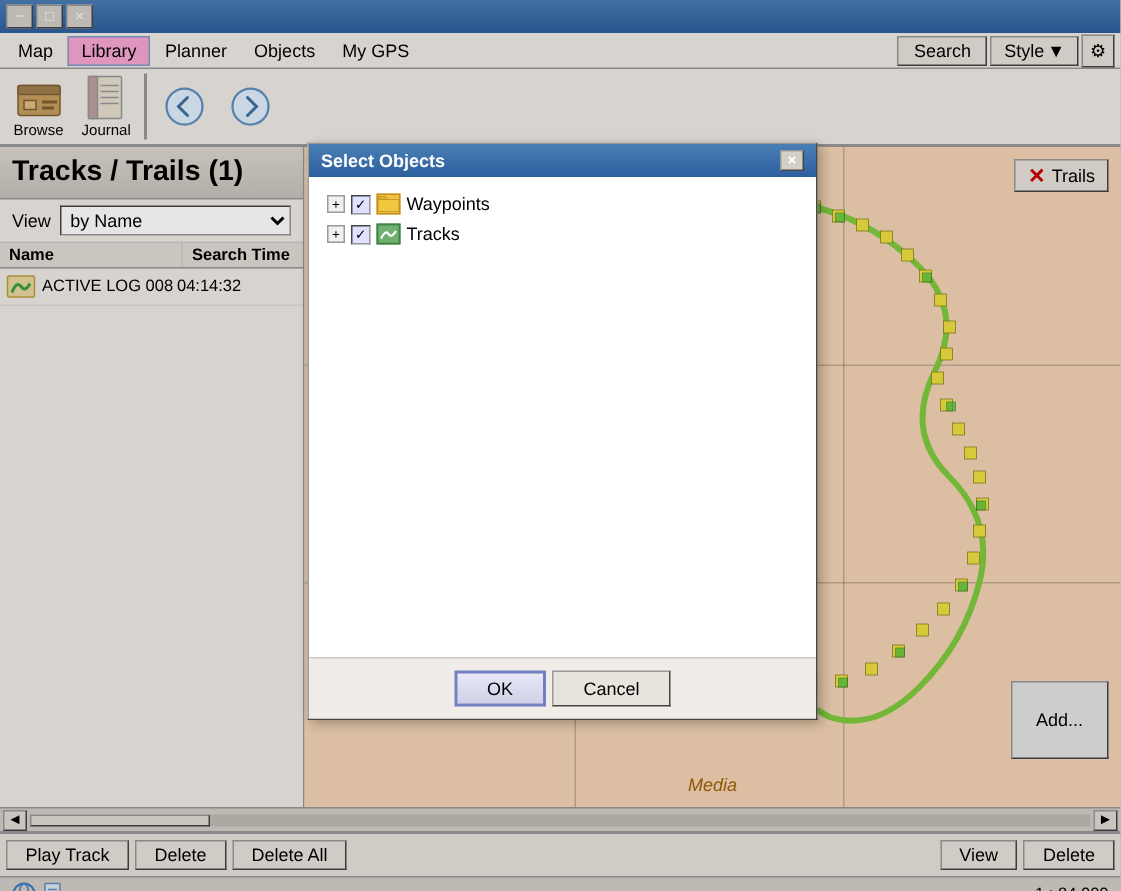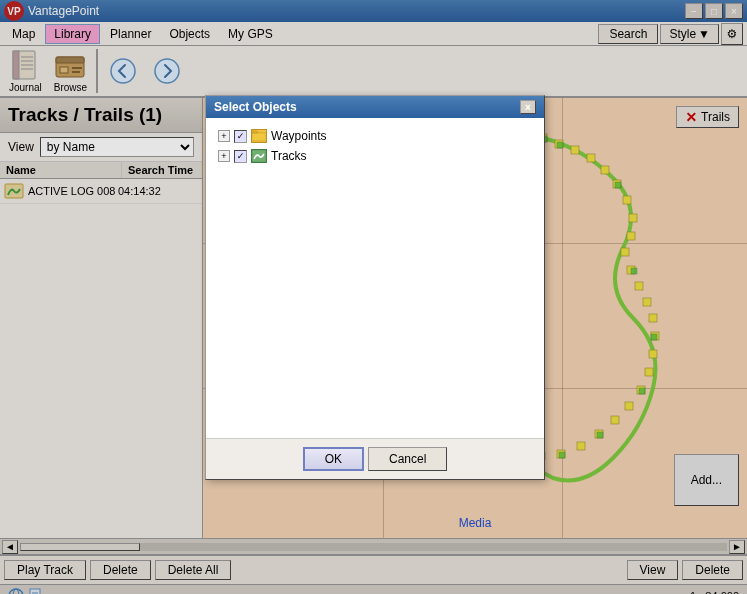--- a/index.html
+++ b/index.html
@@ -154,21 +154,21 @@
 
     
     .add-overlay {
       position: absolute; bottom: 32px; right: 8px;
       background: #e5e5e5; border: 1px outset #999; padding: 18px 16px; cursor: pointer;
     }
 
     
     .media-label {
       position: absolute; bottom: 8px; left: 50%; transform: translateX(-50%);
-      font-size: 12px; color: #1d4ed8;
+      font-size: 12px; color: #a16207; font-style: italic;
     }
 
     
     .plus-btn {
       position: absolute; bottom: 60px; left: 8px;
       width: 20px; height: 20px; background: #e8e4dc; border: 1px outset #999;
       display: flex; align-items: center; justify-content: center; cursor: pointer; font-size: 14px;
     }
 
     
@@ -265,24 +265,20 @@
     }
     .modal-btn.ok {
       background: linear-gradient(to bottom, #e8e8f8, #d0d0e8);
       border: 2px solid #7080c0;
     }
   </style>
 </head>
 <body>
 
 <div class="title-bar">
-  <div class="title-bar-left">
-    <div class="vp-logo">VP</div>
-    <span>VantagePoint</span>
-  </div>
   <div class="title-bar-controls">
     <div class="title-btn">−</div>
     <div class="title-btn">□</div>
     <div class="title-btn">×</div>
   </div>
 </div>
 
 <div class="menu-bar">
   <div class="menu-item">Map</div>
   <div class="menu-item active">Library</div>
@@ -294,41 +290,41 @@
     <span>Style</span>
     <span>▼</span>
   </div>
   <div class="gear-btn">⚙</div>
 </div>
 
 <div class="toolbar">
   <div class="tool-btn">
     <div class="tool-icon">
       <svg width="32" height="32" viewBox="0 0 32 32">
+        <rect x="2" y="8" width="28" height="20" rx="2" fill="#c8a060" stroke="#806030" stroke-width="1"></rect>
+        <rect x="2" y="8" width="28" height="6" rx="1" fill="#a08050" stroke="#806030" stroke-width="1"></rect>
+        <rect x="6" y="18" width="8" height="6" fill="#e0c080" stroke="#806030" stroke-width="1"></rect>
+        <rect x="18" y="18" width="10" height="2" fill="#806030"></rect>
+        <rect x="18" y="22" width="8" height="2" fill="#806030"></rect>
+      </svg>
+    </div>
+    <span class="tool-label">Browse</span>
+  </div>
+  <div class="tool-btn">
+    <div class="tool-icon">
+      <svg width="32" height="32" viewBox="0 0 32 32">
         <rect x="4" y="2" width="22" height="28" rx="1" fill="#e8e0d0" stroke="#999" stroke-width="1"></rect>
         <rect x="4" y="2" width="6" height="28" fill="#c0a0a0" stroke="#999" stroke-width="1"></rect>
         <line x1="12" y1="8" x2="24" y2="8" stroke="#999" stroke-width="1"></line>
         <line x1="12" y1="12" x2="24" y2="12" stroke="#999" stroke-width="1"></line>
         <line x1="12" y1="16" x2="24" y2="16" stroke="#999" stroke-width="1"></line>
         <line x1="12" y1="20" x2="24" y2="20" stroke="#999" stroke-width="1"></line>
       </svg>
     </div>
     <span class="tool-label">Journal</span>
-  </div>
-  <div class="tool-btn">
-    <div class="tool-icon">
-      <svg width="32" height="32" viewBox="0 0 32 32">
-        <rect x="2" y="8" width="28" height="20" rx="2" fill="#c8a060" stroke="#806030" stroke-width="1"></rect>
-        <rect x="2" y="8" width="28" height="6" rx="1" fill="#a08050" stroke="#806030" stroke-width="1"></rect>
-        <rect x="6" y="18" width="8" height="6" fill="#e0c080" stroke="#806030" stroke-width="1"></rect>
-        <rect x="18" y="18" width="10" height="2" fill="#806030"></rect>
-        <rect x="18" y="22" width="8" height="2" fill="#806030"></rect>
-      </svg>
-    </div>
-    <span class="tool-label">Browse</span>
   </div>
   <div class="toolbar-separator"></div>
   <div class="tool-btn">
     <div class="tool-icon">
       <svg width="32" height="32" viewBox="0 0 32 32">
         <circle cx="16" cy="16" r="12" fill="#e0f0ff" stroke="#6090c0" stroke-width="1.5"></circle>
         <path d="M18 10 L12 16 L18 22" stroke="#4070a0" stroke-width="2" fill="none" stroke-linecap="round"></path>
       </svg>
     </div>
   </div>

